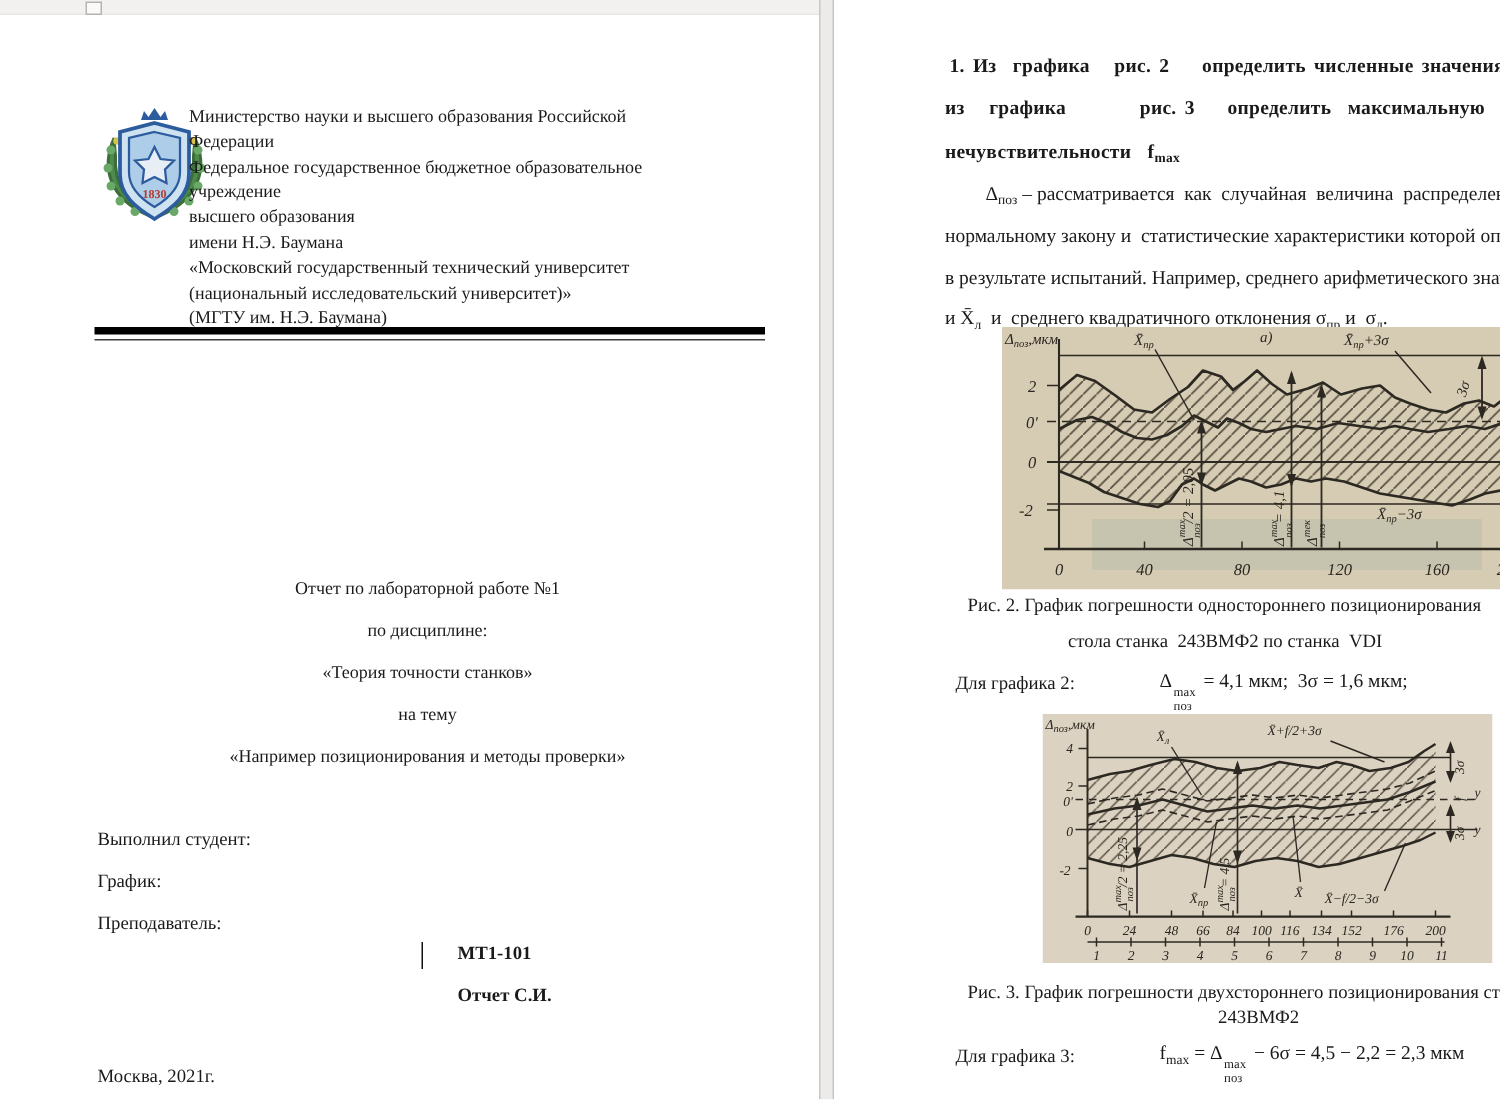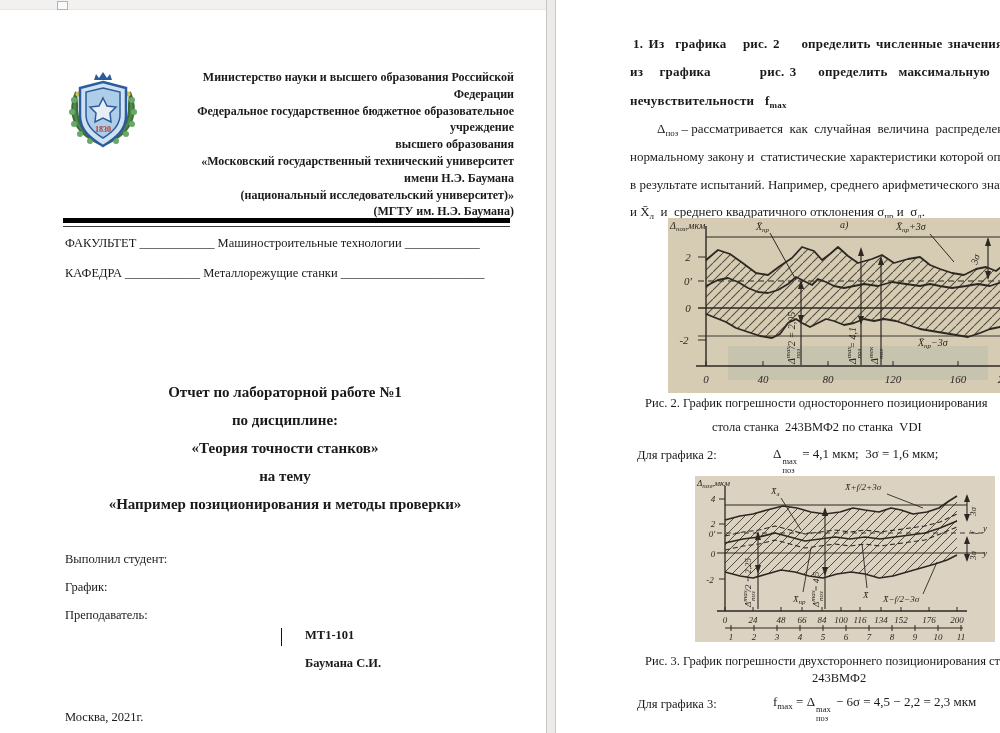--- a/index.html
+++ b/index.html
@@ -7,25 +7,25 @@
           font-family:"Liberation Serif",serif;color:#1a1a1a;}
   .abs{position:absolute;}
   
   #topstrip{left:0;top:0;width:1000px;height:9px;background:#f2f1ef;border-bottom:1px solid #e7e6e4;}
   #topsquare{left:57px;top:1px;width:9px;height:7px;background:#fafafa;border:1px solid #b5b3b0;}
   
   #left-page{left:0;top:10px;width:546px;height:723px;background:#ffffff;}
   #page-gap{left:546px;top:0;width:10px;height:733px;background:#ecebe9;border-left:1px solid #c9c7c4;border-right:1px solid #c9c7c4;box-sizing:border-box;}
   #right-page{left:556px;top:0px;width:444px;height:733px;background:#ffffff;}
   
-  .hdr{left:142px;top:59px;width:372px;text-align:right;font-weight:bold;font-size:12px;line-height:16.8px;}
+  .hdr{left:126px;top:59px;width:372px;text-align:left;font-weight:normal;font-size:12px;line-height:16.8px;}
   .rule-thick{left:63px;top:208px;width:447px;height:5px;background:#000;}
   .rule-thin{left:63px;top:216px;width:447px;height:1px;background:#3d3d3d;}
   .doc{font-size:12.5px;white-space:pre;}
-  .titleblock{left:65px;top:368px;width:440px;text-align:center;font-size:15px;line-height:28px;font-weight:bold;}
+  .titleblock{left:65px;top:368px;width:440px;text-align:center;font-size:12px;line-height:28px;}
   .b{font-weight:bold;margin-top:48px;}
   .caret{left:281px;top:618px;width:1px;height:18px;background:#111;}
   
   .rp{white-space:pre;font-size:13px;}
   .rp-b{font-weight:bold;letter-spacing:.2px;word-spacing:2px;}
   .seg-sub{font-size:9px;vertical-align:-3px;}
   .i{}
   .stack{display:inline-flex;flex-direction:column;vertical-align:-6px;line-height:1;font-size:8.5px;margin:0 2px 0 1px;text-align:left;}
   .cap{font-size:12.5px;white-space:pre;}
   
@@ -68,45 +68,43 @@
       <path d="M39,28 l4,8 9,1 -6,6 1,9 -8,-4 -8,4 1,-9 -6,-6 9,-1 Z" fill="#e8eef5" stroke="#2d5c9e" stroke-width="1.5"></path>
       <text x="39" y="62" text-anchor="middle" font-size="8" font-weight="bold" fill="#b23a2e">1830</text>
     </svg>
 
     <div class="abs hdr">
       <div>Министерство науки и высшего образования Российской</div>
       <div>Федерации</div>
       <div>Федеральное государственное бюджетное образовательное</div>
       <div>учреждение</div>
       <div>высшего образования</div>
+      <div>имени Н.Э. Баумана</div>
       <div>«Московский государственный технический университет</div>
-      <div>имени Н.Э. Баумана</div>
       <div>(национальный исследовательский университет)»</div>
       <div>(МГТУ им. Н.Э. Баумана)</div>
     </div>
 
     <div class="abs rule-thick"></div>
     <div class="abs rule-thin"></div>
 
-    <div class="abs doc" style="left:65px;top:226px">ФАКУЛЬТЕТ ____________ Машиностроительные технологии ____________</div>
-    <div class="abs doc" style="left:65px;top:256px">КАФЕДРА ____________ Металлорежущие станки _______________________</div>
 
     <div class="abs titleblock">
       <div>Отчет по лабораторной работе №1</div>
       <div>по дисциплине:</div>
       <div>«Теория точности станков»</div>
       <div>на тему</div>
       <div>«Например позиционирования и методы проверки»</div>
     </div>
 
     <div class="abs doc" style="left:65px;top:542px">Выполнил студент:</div>
     <div class="abs doc" style="left:65px;top:570px">График:</div>
     <div class="abs doc b" style="left:305px;top:570px">МТ1-101</div>
     <div class="abs doc" style="left:65px;top:598px">Преподаватель:</div>
-    <div class="abs doc b" style="left:305px;top:598px">Баумана С.И.</div>
+    <div class="abs doc b" style="left:305px;top:598px">Отчет С.И.</div>
 
     <div class="abs caret"></div>
 
     <div class="abs doc" style="left:65px;top:700px;width:440px;">Москва, 2021г.</div>
   </div>
 
   <div class="abs" id="page-gap"></div>
 
   <div class="abs" id="right-page">
 

